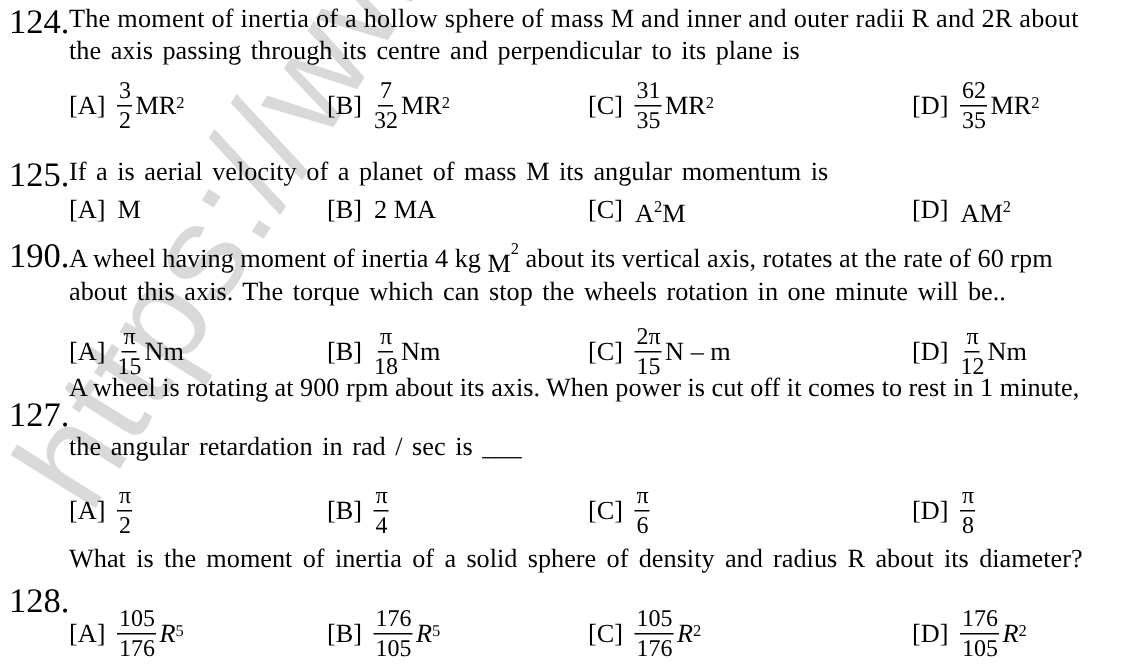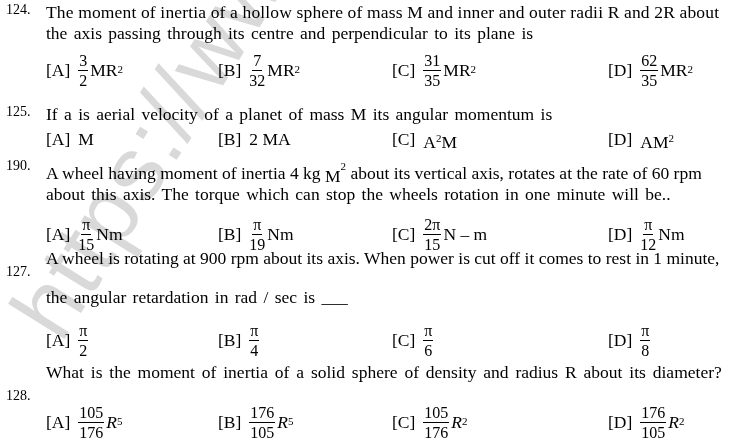--- a/index.html
+++ b/index.html
@@ -2,21 +2,21 @@
 <html><head>
 <meta charset="utf-8">
 <style>
   html, body { margin:0; padding:0; background:#ffffff; }
   body { width:754px; height:447px; overflow:hidden; position:relative;
          font-family:"Liberation Serif","DejaVu Serif",serif; color:#000; }
   .watermark { position:absolute; left:-30px; top:150px; font-family:"Liberation Sans","DejaVu Sans",sans-serif;
                font-size:92px; color:#d9d9d9; transform:rotate(-58deg); transform-origin:left top;
                white-space:nowrap; z-index:0; letter-spacing:2px; top:300px; left:-10px; }
   .line { position:absolute; font-size:17.5px; white-space:nowrap; line-height:20px; }
-  .num { position:absolute; left:6px; font-size:14px; }
+  .num { position:absolute; left:6px; font-size:23px; }
   .opt { position:absolute; font-size:17.5px; white-space:nowrap; display:flex; align-items:center; }
   .lbl { margin-right:8px; }
   .frac { display:inline-flex; flex-direction:column; align-items:center; font-size:16px; line-height:17px; margin-right:2px; }
   .frac .n { padding:0 1px 1px 1px; border-bottom:1px solid #000; }
   .frac .d { padding-top:1px; }
   .sup { font-size:11px; vertical-align:super; position:relative; top:-2px; }
   .it { font-style:italic; }
 </style>
 </head>
 <body>
@@ -100,21 +100,21 @@
     <span class="frac">
         <span class="n">π</span>
         <span class="d">15</span>
       </span>
     <span>Nm</span>
   </div>
   <div class="opt" style="left:218px; top:216px">
     <span class="lbl">[B]</span>
     <span class="frac">
         <span class="n">π</span>
-        <span class="d">19</span>
+        <span class="d">18</span>
       </span>
     <span>Nm</span>
   </div>
   <div class="opt" style="left:392px; top:216px">
     <span class="lbl">[C]</span>
     <span class="frac">
         <span class="n">2π</span>
         <span class="d">15</span>
       </span>
     <span>N – m</span>

